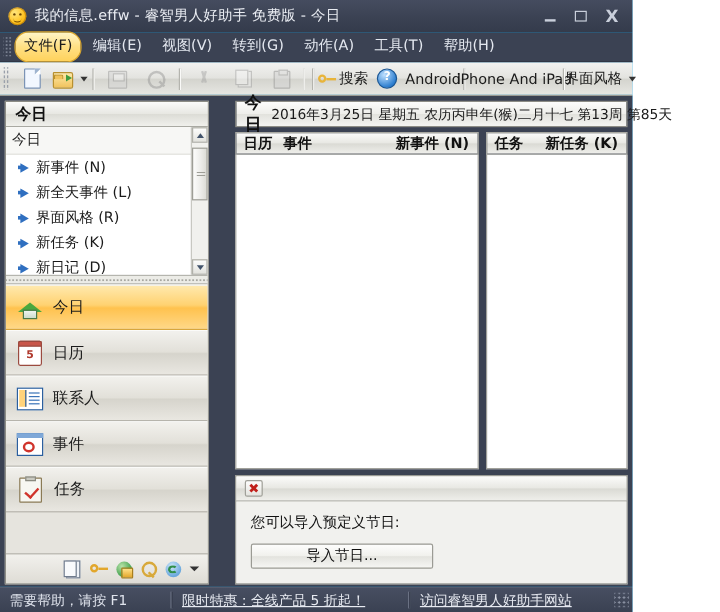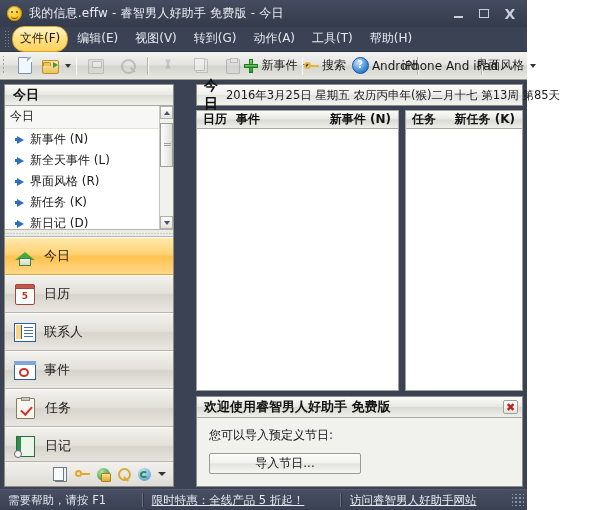--- a/index.html
+++ b/index.html
@@ -369,25 +369,20 @@
     <div class="tb-btn">
       <span class="ic ic-cut gray"></span>
     </div>
     <div class="tb-btn">
       <span class="ic ic-copy gray"></span>
     </div>
     <div class="tb-btn">
       <span class="ic ic-paste gray"></span>
     </div>
     <div class="tb-sep"></div>
-    <div class="tb-btn text">
-      <span class="ic ic-plus"></span>
-      <span>新事件</span>
-      <span class="caret"></span>
-    </div>
     <div class="tb-sep"></div>
     <div class="tb-btn text">
       <span class="ic ic-key"></span>
       <span>搜索</span>
     </div>
     <div class="tb-btn">
       <span class="ic ic-help">?</span>
     </div>
     <div class="tb-btn text">Android</div>
     <div class="tb-sep"></div>
@@ -453,24 +448,20 @@
           <span class="nav-icon n-contact"></span>
           <span>联系人</span>
         </div>
         <div class="nav-item">
           <span class="nav-icon n-event"></span>
           <span>事件</span>
         </div>
         <div class="nav-item">
           <span class="nav-icon n-task"></span>
           <span>任务</span>
-        </div>
-        <div class="nav-item">
-          <span class="nav-icon n-diary"></span>
-          <span>日记</span>
         </div>
 
       </div>
 
       <div class="sidebar-tools">
         <span class="mini m-clip"></span>
         <span class="mini m-key"></span>
         <span class="mini m-globe"></span>
         <span class="mini m-mag"></span>
         <span class="mini m-sync"></span>
@@ -502,21 +493,20 @@
               <span>任务</span>
             </span>
             <span class="link">新任务 (K)</span>
           </div>
           <div class="panel-body"></div>
         </div>
       </div>
 
       <div class="welcome">
         <div class="welcome-head">
-          <span class="welcome-title">欢迎使用睿智男人好助手  免费版</span>
           <span class="wc-close">✖</span>
         </div>
         <div class="welcome-body">
           <div class="welcome-text">您可以导入预定义节日:</div>
           <div class="import-btn">导入节日...</div>
         </div>
       </div>
     </div>
   </div>
 

